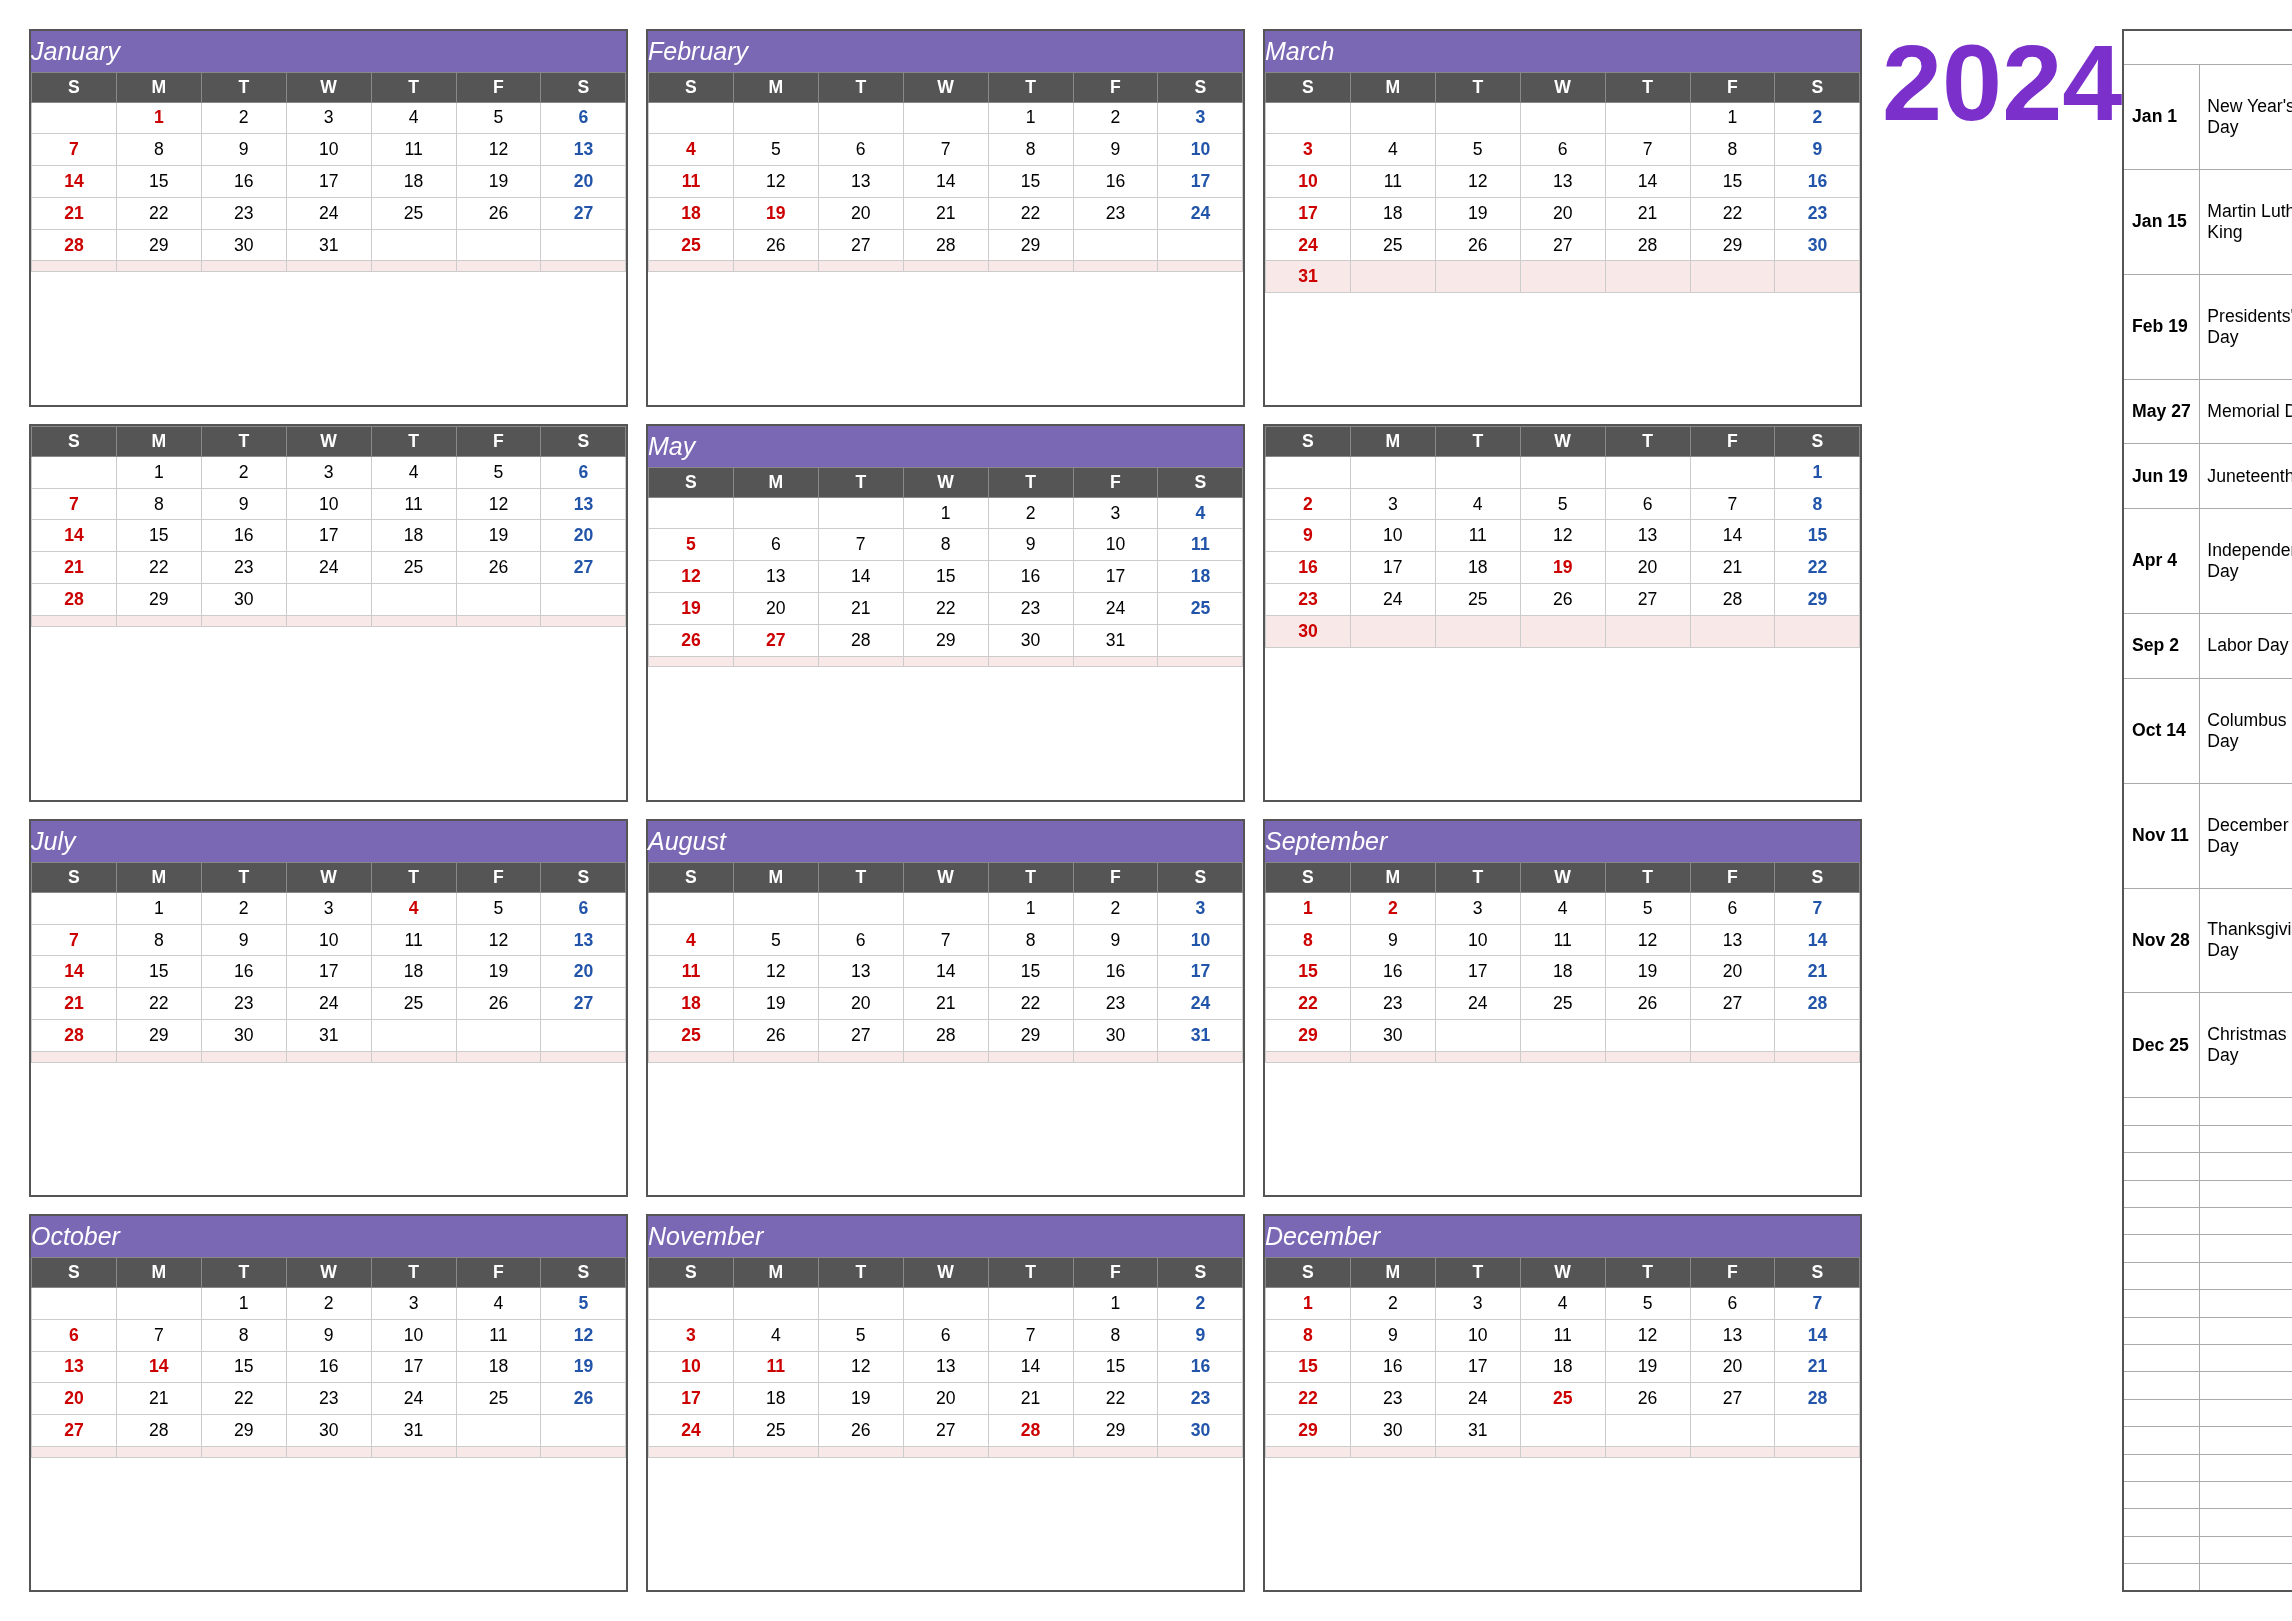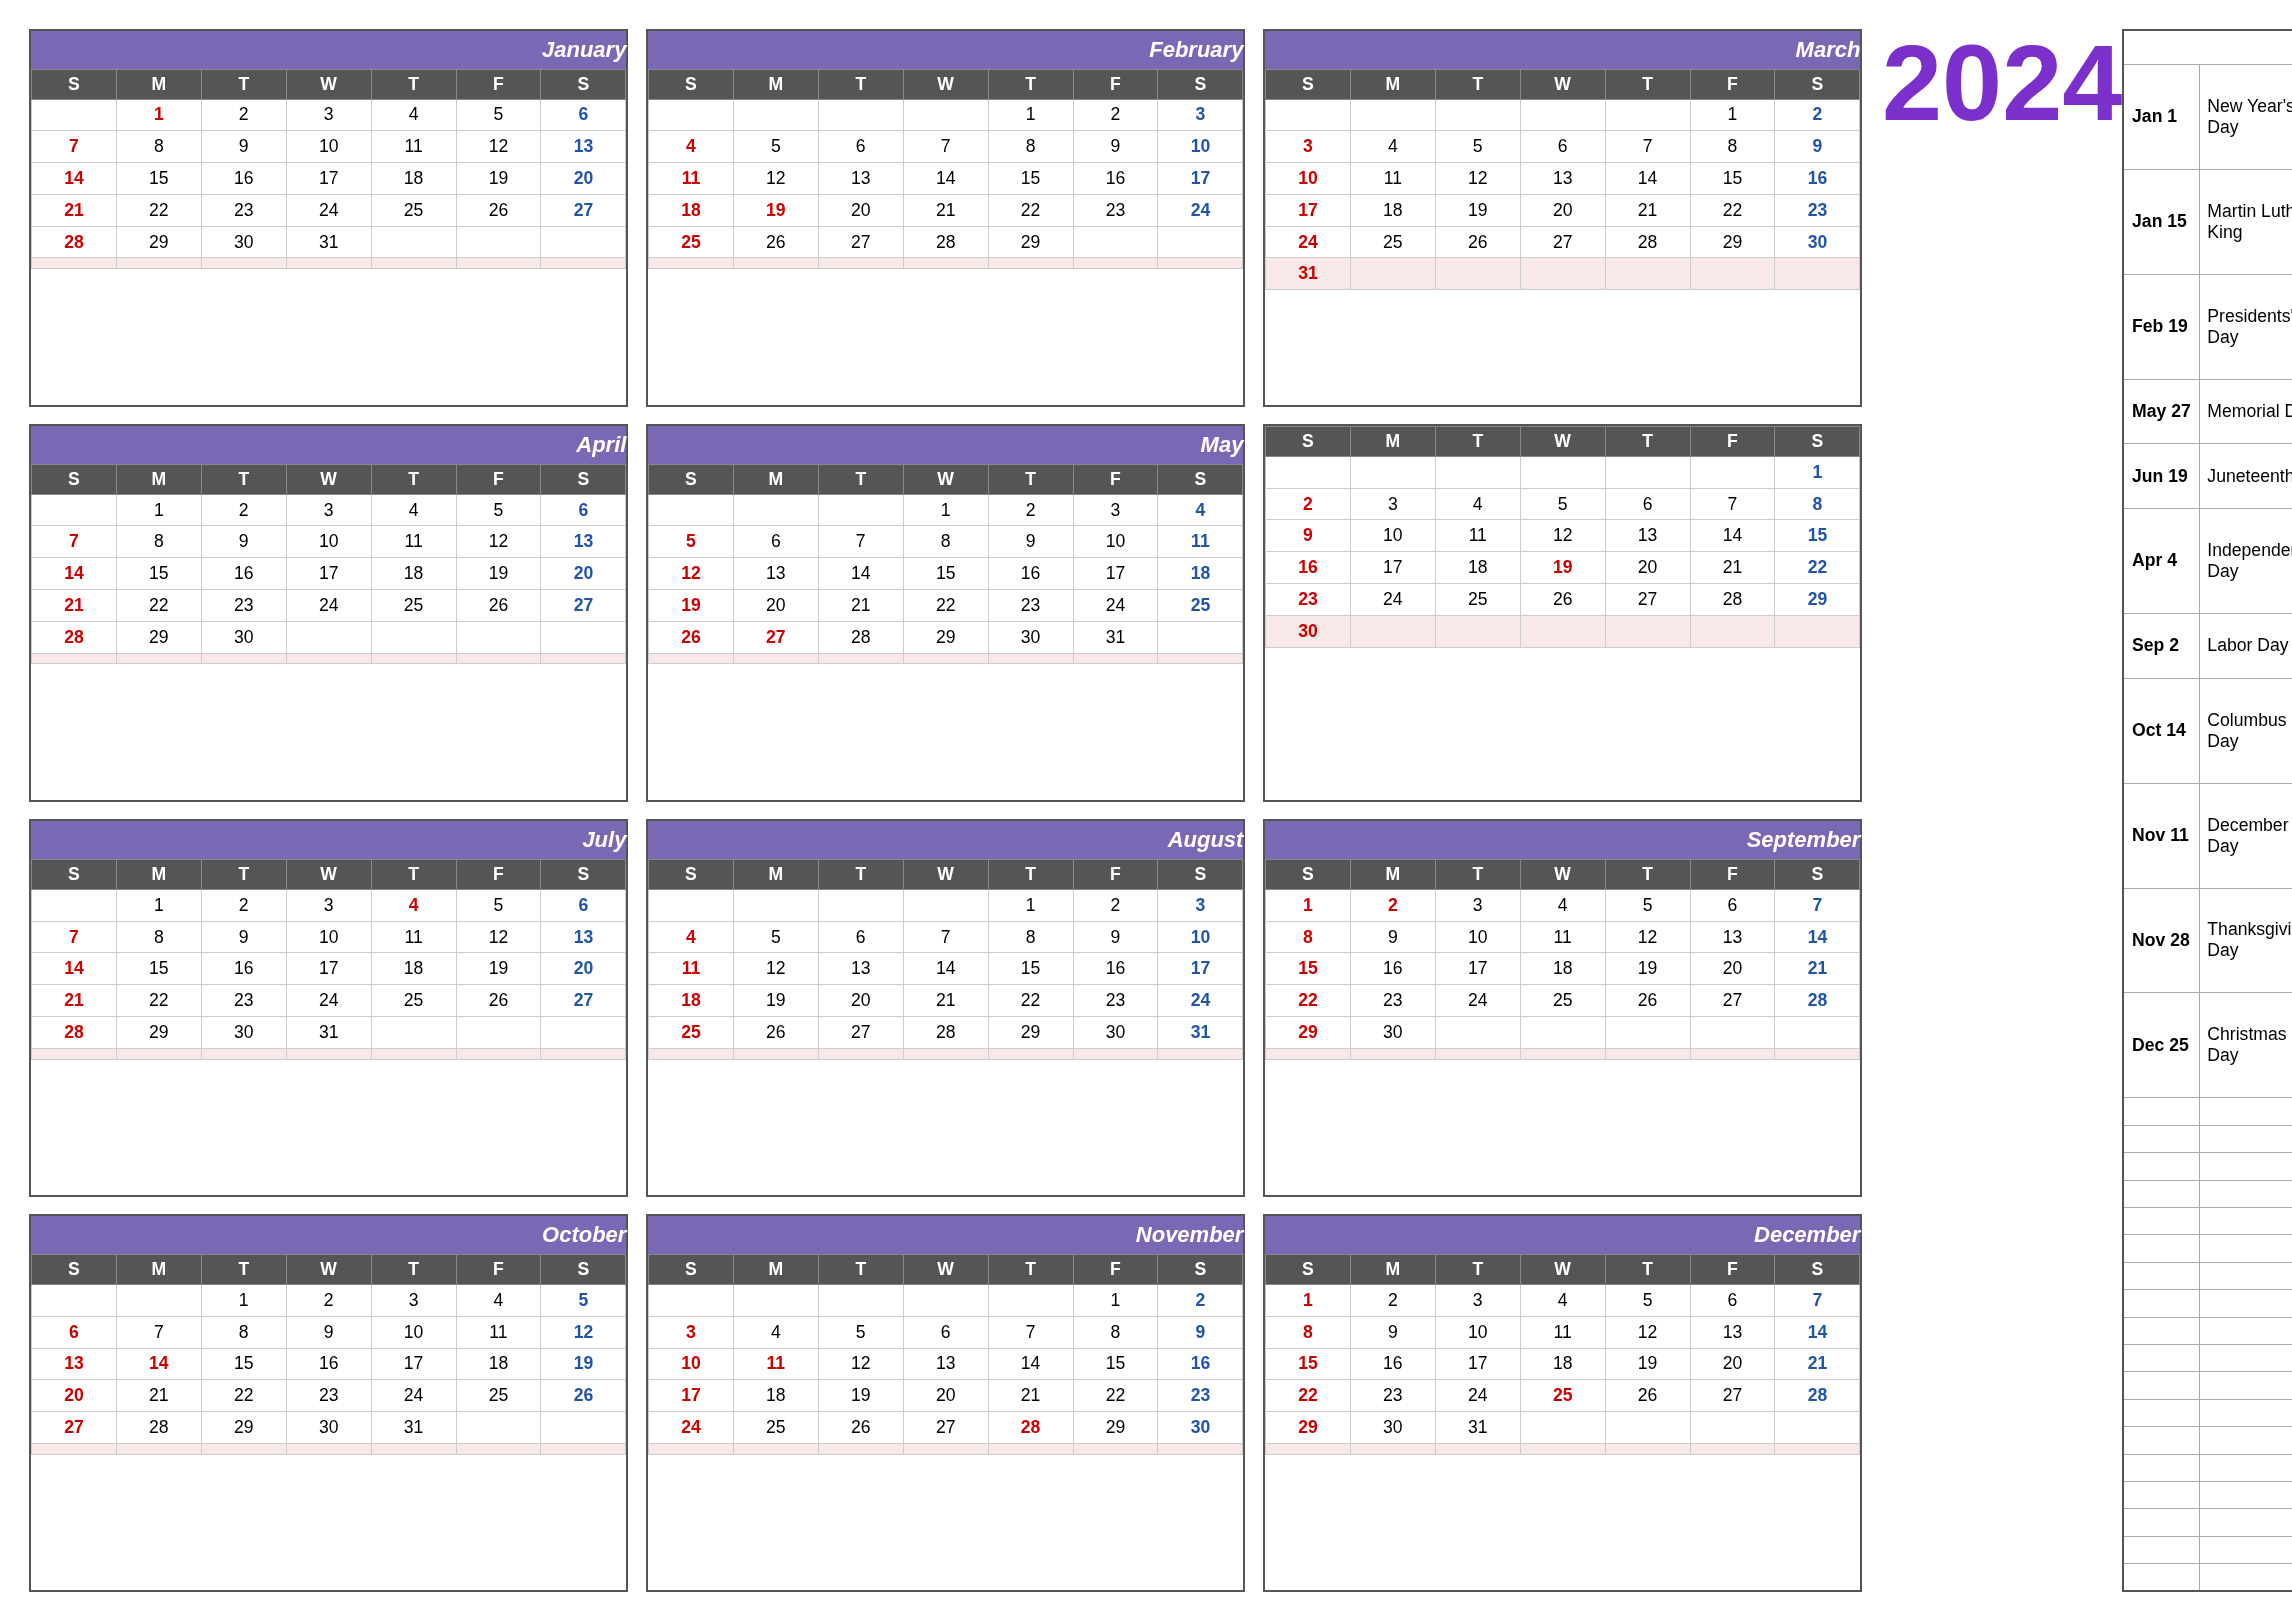--- a/index.html
+++ b/index.html
@@ -23,23 +23,23 @@
       grid-template-rows: repeat(4, 1fr);
       gap: 17.6px;
       flex: 1;
     }
     .month-calendar {
       border: 2px solid #555;
     }
     .month-header {
       background: #7b68b5;
       color: white;
-      text-align: right;
-      font-size: 22px;
-      font-weight: bold;
+      text-align: left;
+      font-size: 25px;
+      font-weight: normal;
       padding: 5.9px 0;
       font-style: italic;
     }
     .cal-table {
       width: 100%;
       border-collapse: collapse;
     }
     .cal-table th {
       background: #555;
       color: white;
@@ -334,21 +334,20 @@
               <td class="empty"></td>
               <td class="empty"></td>
               <td class="empty"></td>
               <td class="empty"></td>
               <td class="empty"></td>
             </tr>
           </tbody>
         </table>
       </div>
       <div class="month-calendar">
-        <div class="month-header">April</div>
         <table class="cal-table">
           <thead>
             <tr>
               <th>S</th>
               <th>M</th>
               <th>T</th>
               <th>W</th>
               <th>T</th>
               <th>F</th>
               <th>S</th>

